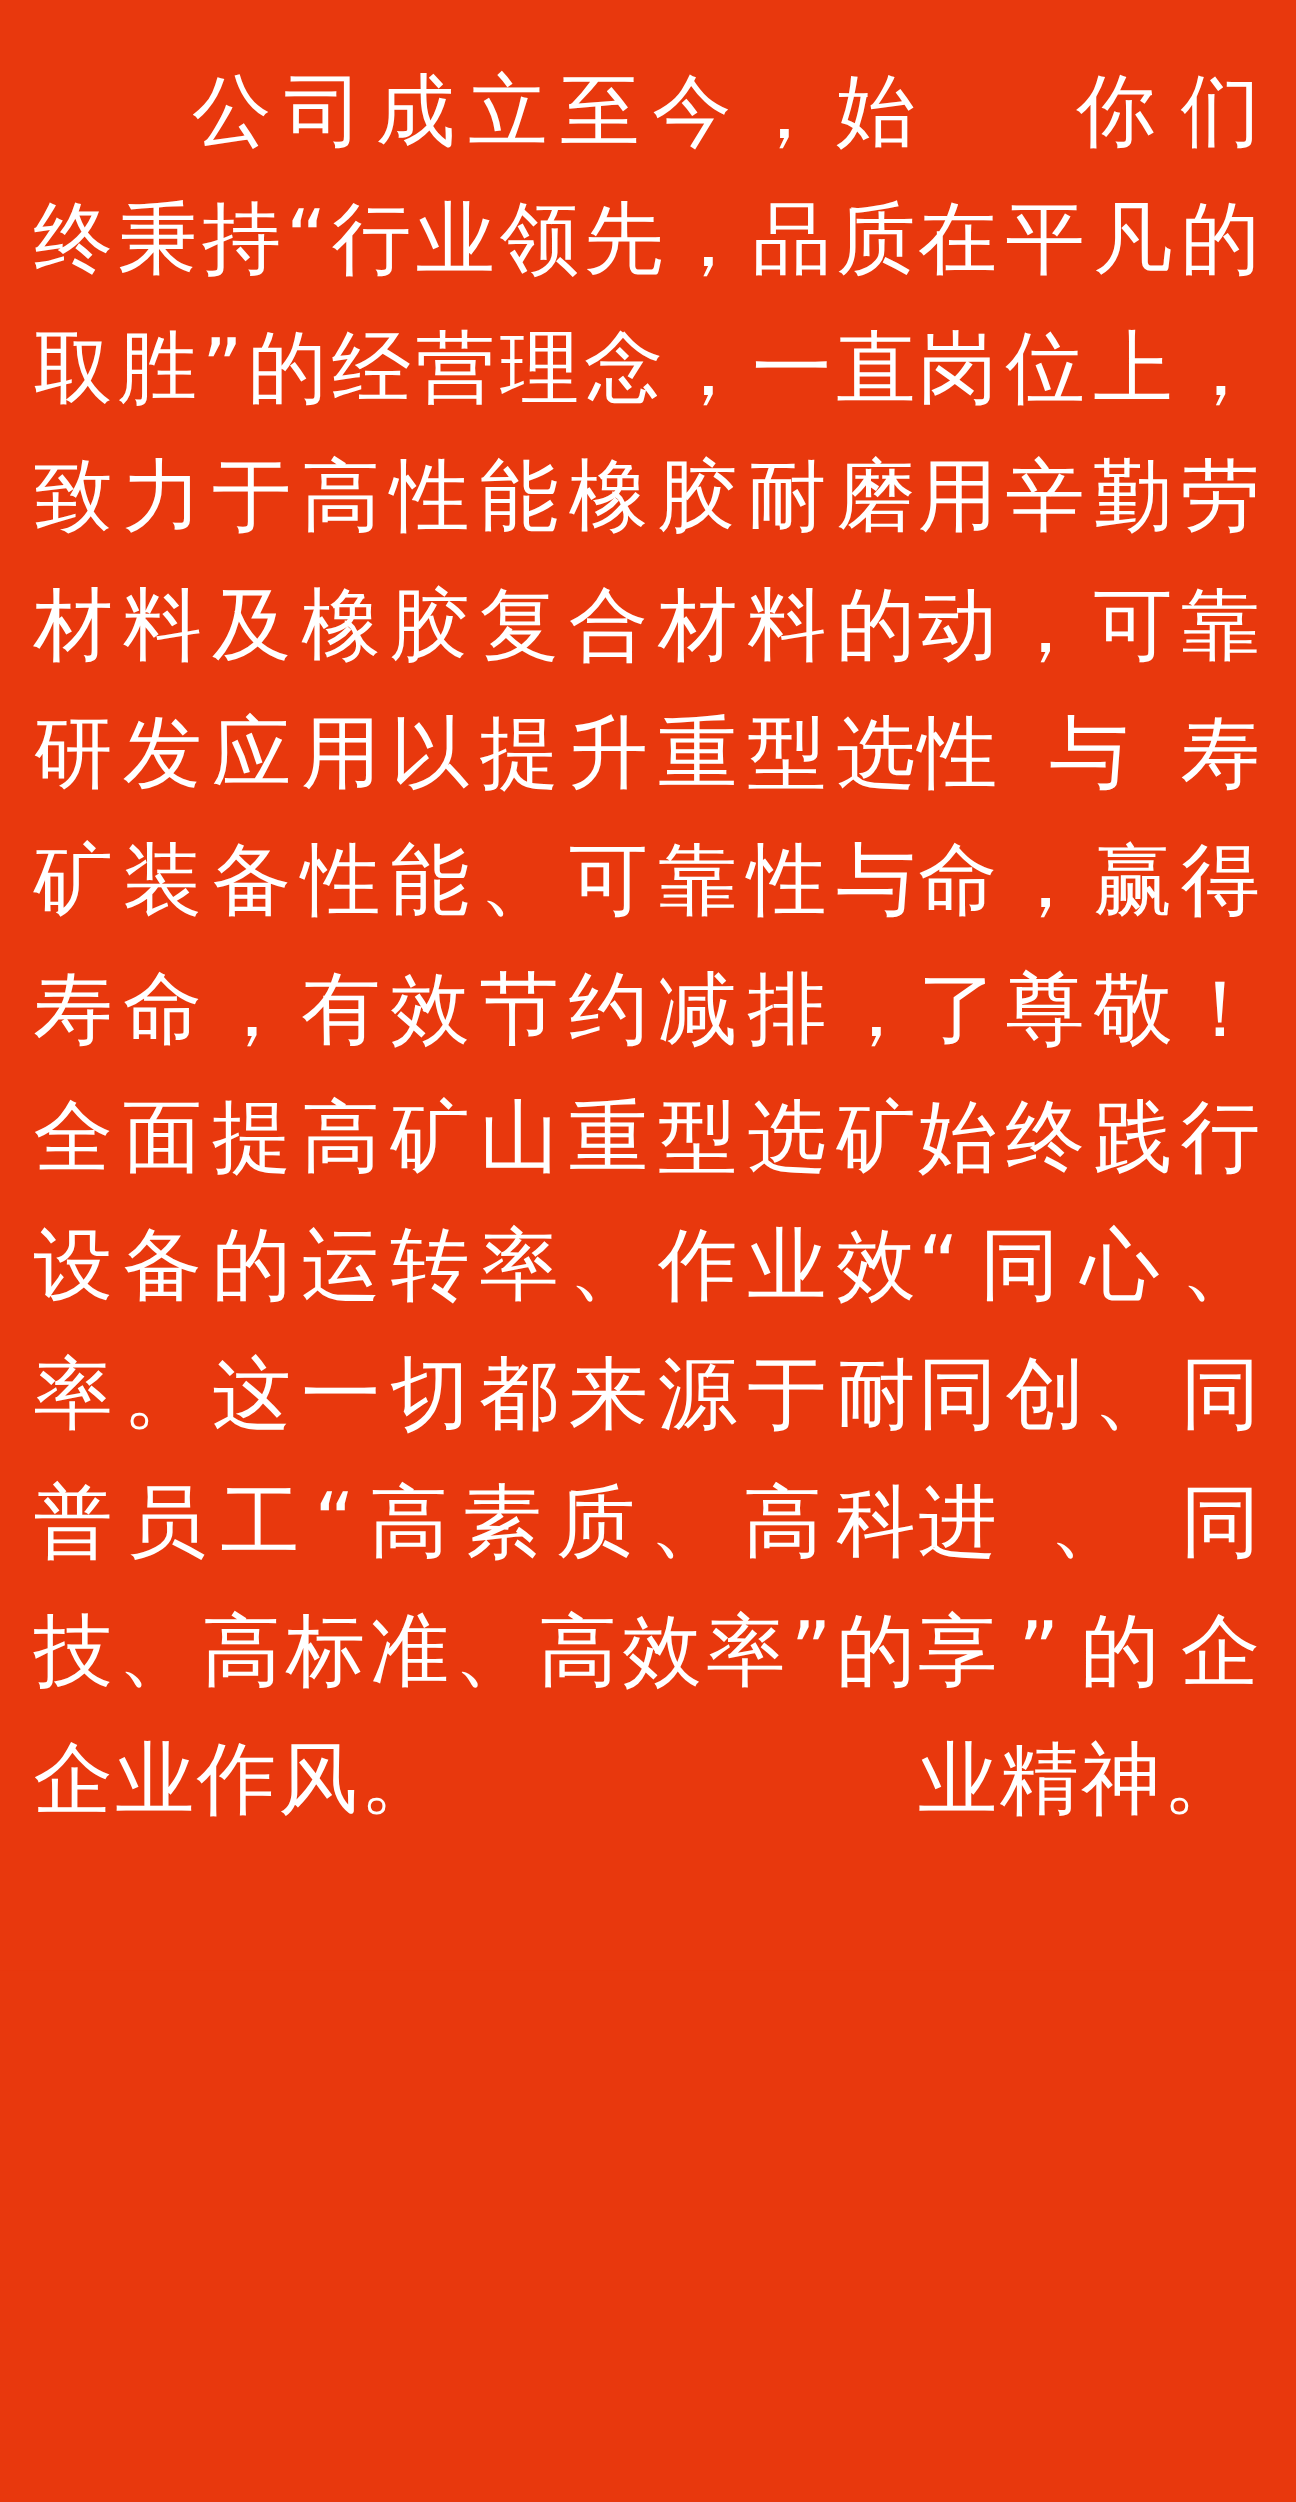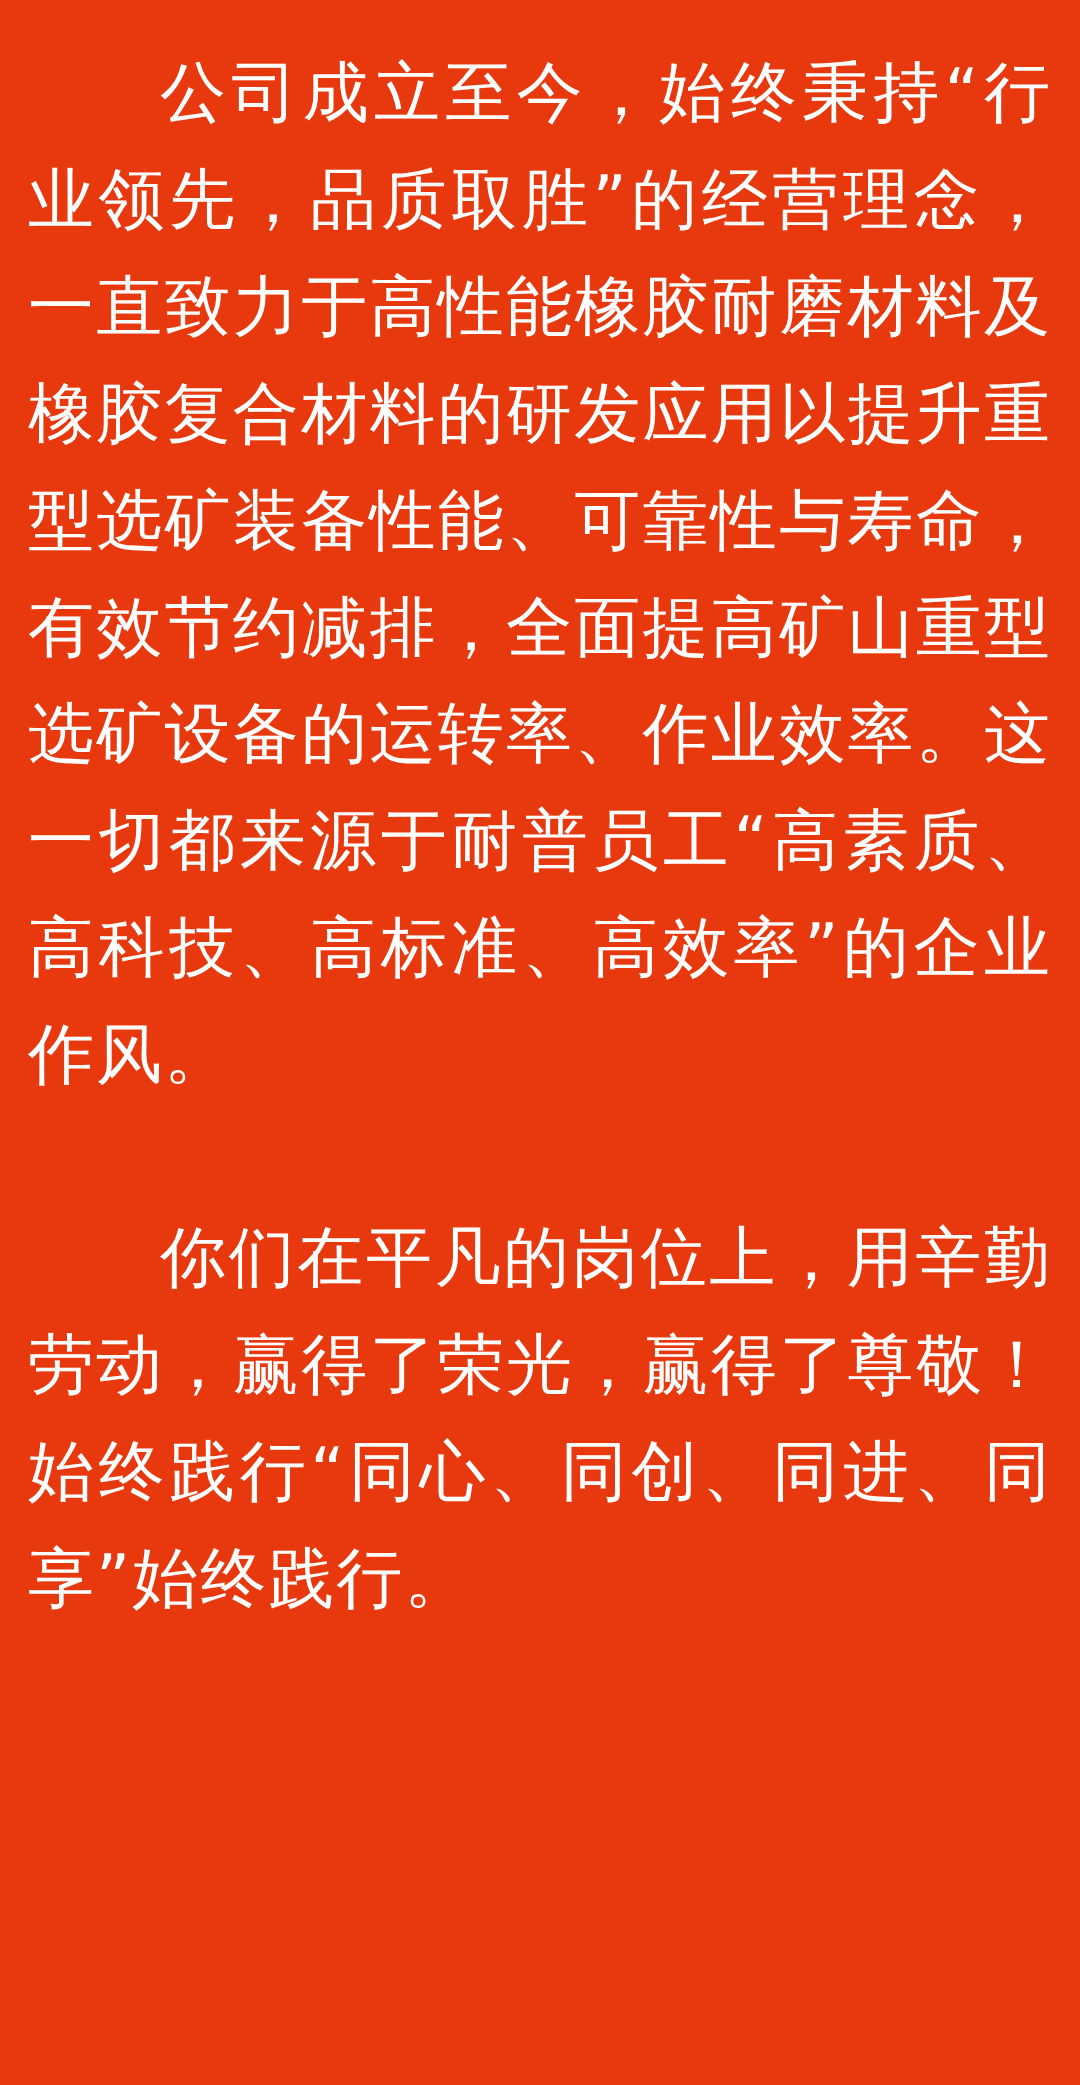--- a/index.html
+++ b/index.html
@@ -13,21 +13,21 @@
     font-family: "DejaVu Sans", sans-serif;
     overflow: hidden;
   }
   .poster {
     width: 1080px;
     height: 1642px;
     background: #E8380D;
     box-sizing: border-box;
     padding: 40px 28px 30px 28px;
     display: flex;
-    flex-direction: column;
+    flex-direction: row;
     justify-content: flex-start;
   }
   .para {
     color: #FFFFFF;
     font-size: 66px;
     line-height: 1.62;
     letter-spacing: 2px;
     text-indent: 2em;
     text-align: justify;
     text-justify: inter-ideograph;
@@ -38,14 +38,14 @@
   }
   .para.first {
     margin-bottom: 96px;
   }
 </style>
 </head>
 <body>
 
 <div class="poster">
   <p class="para first">公司成立至今，始终秉持“行业领先，品质取胜”的经营理念，一直致力于高性能橡胶耐磨材料及橡胶复合材料的研发应用以提升重型选矿装备性能、可靠性与寿命，有效节约减排，全面提高矿山重型选矿设备的运转率、作业效率。这一切都来源于耐普员工“高素质、高科技、高标准、高效率”的企业作风。</p>
-  <p class="para">你们在平凡的岗位上，用辛勤劳动，赢得了荣光，赢得了尊敬！始终践行“同心、同创、同进、同享”始终践行。</p>
+  <p class="para">你们在平凡的岗位上，用辛勤劳动，可靠性与寿命，赢得了尊敬！始终践行“同心、同创、同进、同享”的企业精神。</p>
 </div>
 
 </body></html>

